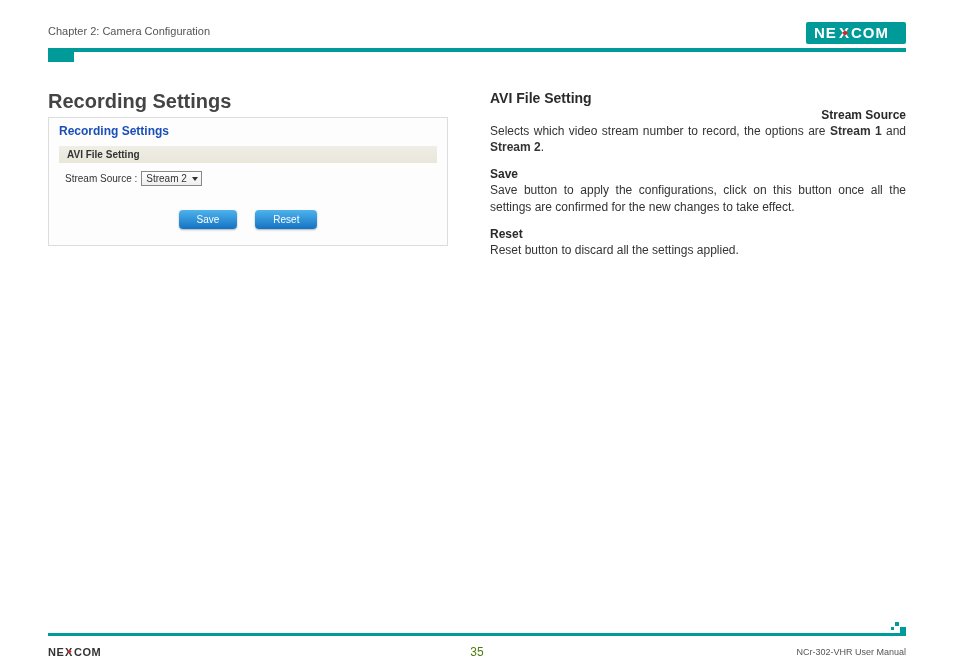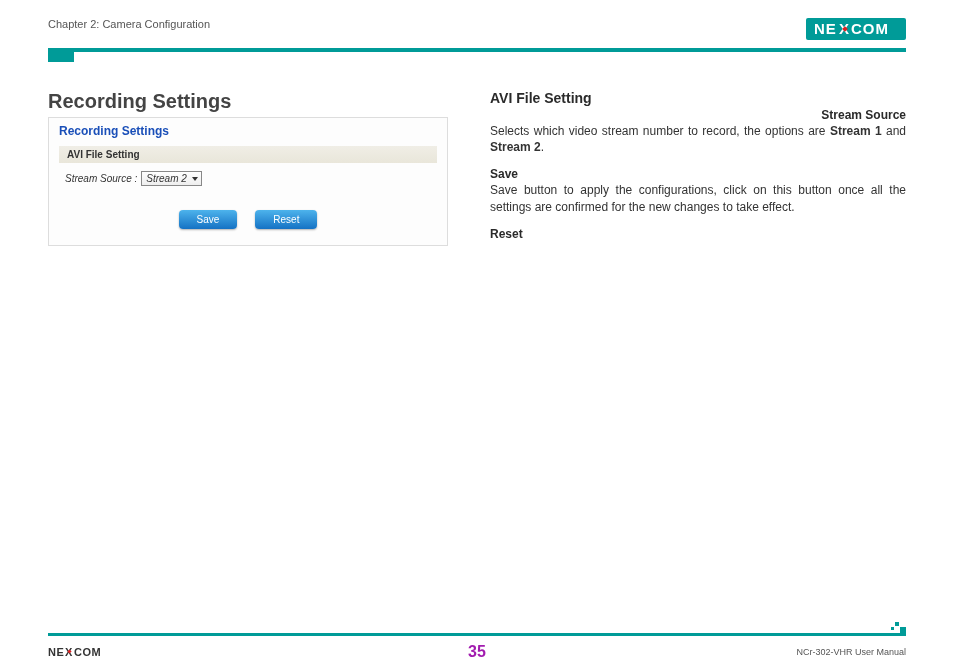--- a/index.html
+++ b/index.html
@@ -9,21 +9,21 @@
     background: #fff;
     position: relative;
     color: #3a3a3a;
     overflow: hidden;
   }
   
   .header {
     position: absolute;
     top: 18px; left: 48px; right: 48px;
     height: 30px;
-    display: flex; justify-content: space-between; align-items: flex-start;
+    display: flex; justify-content: space-between; align-items: center;
   }
   .chapter {
     font-size: 11px;
     color: #555;
     padding-bottom: 4px;
   }
   .logo-top {
     background: #009b98;
     padding: 3px 8px;
     border-radius: 2px;
@@ -81,21 +81,20 @@
     color: #333;
     padding: 3px 8px;
     margin-bottom: 8px;
     width: 100%;
   }
   .field-row {
     font-size: 10px; color: #333;
     display: flex; align-items: center; gap: 4px;
     padding-left: 6px;
     margin-bottom: 24px;
-    font-style: italic;
   }
   .dropdown {
     border: 1px solid #888;
     background: linear-gradient(#fff,#eee);
     font-size: 10px;
     padding: 1px 14px 1px 4px;
     position: relative;
   }
   .dropdown::after {
     content: "";
@@ -134,21 +133,21 @@
     font-size: 9px; color: #555;
   }
   .logo-bot {
     display: flex; align-items:center;
     gap:2px;
     font-weight:700; font-size:11px; color:#333;
     letter-spacing:.5px;
   }
   .pagenum {
     position:absolute; left:50%; transform:translateX(-50%);
-    font-weight:700; font-size:16px; color:#a21caf;
+    font-weight:400; font-size:12px; color:#4d7c0f;
   }
 </style>
 </head>
 <body>
 
 <div class="header">
   <div class="chapter">Chapter 2: Camera Configuration</div>
   <div class="logo-top">
     <svg width="84" height="16" viewBox="0 0 84 16">
       <text x="0" y="13" font-family="Arial" font-weight="900" font-size="15" fill="#fff" letter-spacing="1">NE</text>
@@ -184,20 +183,21 @@
 
     <h3 style="margin-top:2px;text-align:right;">Stream Source</h3>
     <p class="desc">
       <span>Selects which video stream number to record, the options are </span><b>Stream 1</b><span> and </span><b>Stream 2</b><span>.</span>
     </p>
 
     <h3>Save</h3>
     <p class="desc">Save button to apply the configurations, click on this button once all the settings are confirmed for the new changes to take effect.</p>
 
     <h3>Reset</h3>
+    <p class="desc">Reset button to discard all the settings applied.</p>
   </div>
 </div>
 
 <div class="footer-rule"></div>
 <div class="footer-dec">
   <div class="sq c1"></div>
     <div class="sq c2"></div>
     <div class="sq c3"></div>
 </div>
 <div class="footer">

